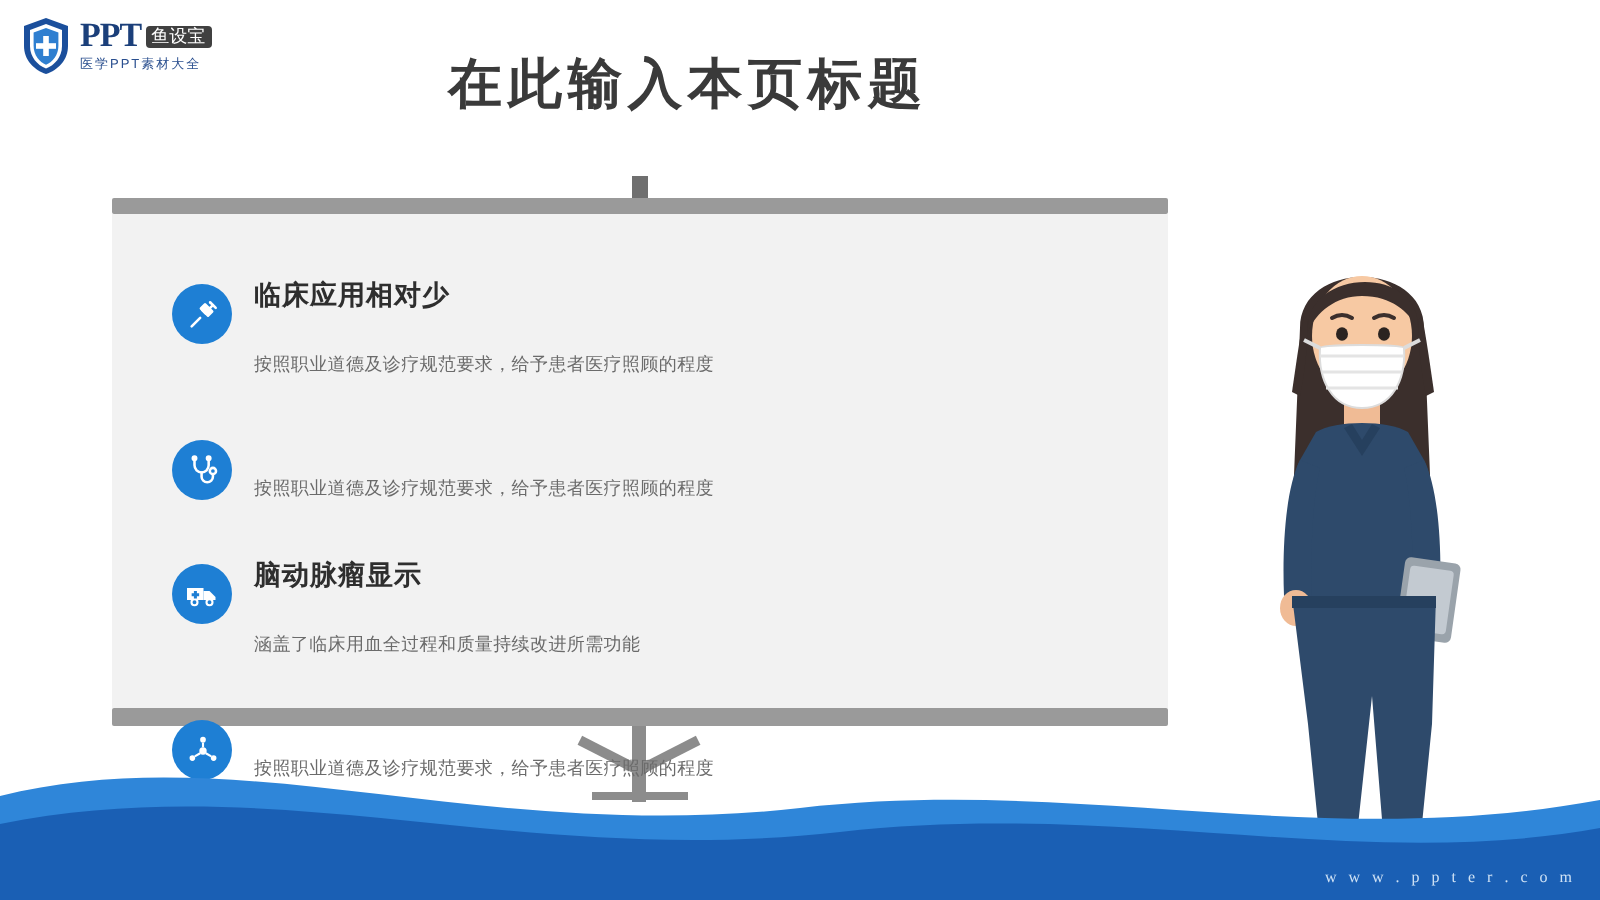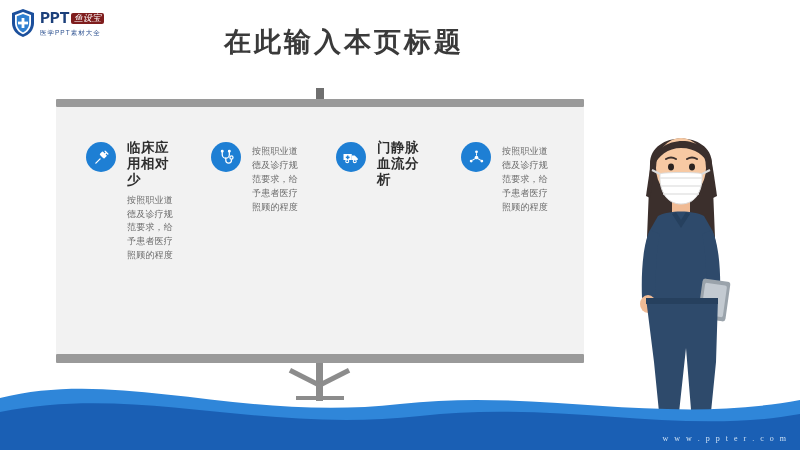--- a/index.html
+++ b/index.html
@@ -10,22 +10,22 @@
     overflow:hidden;
     position:relative;
   }
   .slide{position:absolute;inset:0;width:800px;height:450px;overflow:hidden;background:#fff;}
 
   
   .logo{position:absolute;left:10px;top:6px;width:140px;height:34px;display:flex;align-items:center;}
   .logo-shield{width:26px;height:30px;position:relative;flex:0 0 26px;}
   .logo-shield svg{display:block;}
   .logo-txt{margin-left:4px;line-height:1;}
-  .logo-ppt{font-size:17px;font-weight:bold;color:#1b3f7a;letter-spacing:-0.5px;font-family:Liberation Mono, monospace;}
-  .logo-badge{display:inline-block;background:#7f1d1d;color:#fff;font-size:9px;padding:1px 3px;border-radius:2px;margin-left:2px;vertical-align:2px;font-style:italic;}
+  .logo-ppt{font-size:17px;font-weight:bold;color:#1b3f7a;letter-spacing:-0.5px;font-family:Liberation Serif, serif;}
+  .logo-badge{display:inline-block;background:#404040;color:#fff;font-size:9px;padding:1px 3px;border-radius:2px;margin-left:2px;vertical-align:2px;}
   .logo-sub{font-size:6.5px;color:#2a4f8f;letter-spacing:1px;margin-top:3px;white-space:nowrap;}
 
   
   .title{
     position:absolute;left:0;top:24px;width:688px;text-align:center;
     font-size:27px;font-weight:bold;color:#3a3a3a;letter-spacing:3px;
   }
 
   
   .screen-top{position:absolute;left:56px;top:99px;width:528px;height:8px;background:#9a9a9a;border-radius:1px;}
@@ -37,32 +37,32 @@
   .screen-bottom{position:absolute;left:56px;top:354px;width:528px;height:9px;background:#9a9a9a;border-radius:1px;}
   .tripod-pole{position:absolute;left:316px;top:363px;width:7px;height:38px;background:#8c8c8c;}
   .tripod-leg{position:absolute;background:#8c8c8c;}
   .tripod-l{left:286px;top:384px;width:36px;height:5px;transform:rotate(27deg);transform-origin:right center;}
   .tripod-r{left:317px;top:384px;width:36px;height:5px;transform:rotate(-27deg);transform-origin:left center;}
   .tripod-cross{position:absolute;left:296px;top:396px;width:48px;height:4px;background:#8c8c8c;}
 
   
   .features{
     position:absolute;left:86px;top:140px;width:470px;height:200px;
-    display:grid;grid-template-columns:1fr 1fr 1fr 1fr;grid-template-rows:1fr 1fr;
+    display:grid;grid-template-columns:1fr;grid-template-rows:1fr 1fr;
     column-gap:30px;row-gap:28px;
   }
   .feature{display:flex;align-items:flex-start;}
   .fi-circle{
     flex:0 0 30px;width:30px;height:30px;border-radius:50%;
     background:#1e7fd4;display:flex;align-items:center;justify-content:center;margin-top:2px;
   }
   .fi-circle svg{display:block;}
   .f-text{margin-left:11px;}
   .f-title{font-size:13.5px;font-weight:bold;color:#2e2e2e;letter-spacing:.5px;line-height:1.2;}
-  .f-desc{font-size:9px;color:#6b6b6b;line-height:1.55;margin-top:5px;letter-spacing:.2px;}
+  .f-desc{font-size:9px;color:#6b6b6b;line-height:1.55;margin-top:20px;letter-spacing:.2px;}
 
   
   .waves{position:absolute;left:0;bottom:0;width:800px;height:90px;}
 
   
   .doctor{position:absolute;left:612px;top:112px;width:140px;height:330px;}
 
   .footer-url{
     position:absolute;right:12px;bottom:7px;font-size:8px;color:#cfe2f5;letter-spacing:2px;
     font-family:Liberation Serif, serif;
@@ -140,21 +140,22 @@
         <svg width="18" height="18" viewBox="0 0 24 24" fill="#ffffff">
           <path d="M2 8h11v8H2z"></path>
           <path d="M13 10h4l4 4v2h-8z"></path>
           <circle cx="7" cy="17.5" r="2" fill="#1e7fd4" stroke="#ffffff" stroke-width="1.4"></circle>
           <circle cx="17" cy="17.5" r="2" fill="#1e7fd4" stroke="#ffffff" stroke-width="1.4"></circle>
           <rect x="6.6" y="10" width="2" height="5" fill="#1e7fd4"></rect>
           <rect x="5.1" y="11.5" width="5" height="2" fill="#1e7fd4"></rect>
         </svg>
       </div>
       <div class="f-text">
-        <div class="f-title">门静脉血流分析</div>
+        <div class="f-title">脑动脉瘤显示</div>
+        <div class="f-desc">涵盖了临床用血全过程和质量持续改进所需功能</div>
       </div>
     </div>
 
     <div class="feature">
       <div class="fi-circle">
         <svg width="17" height="17" viewBox="0 0 24 24" fill="none" stroke="#ffffff" stroke-width="1.5">
           <circle cx="12" cy="12" r="2.6" fill="#ffffff" stroke="none"></circle>
           <circle cx="12" cy="4" r="2" fill="#ffffff" stroke="none"></circle>
           <circle cx="4.5" cy="17" r="2" fill="#ffffff" stroke="none"></circle>
           <circle cx="19.5" cy="17" r="2" fill="#ffffff" stroke="none"></circle>

